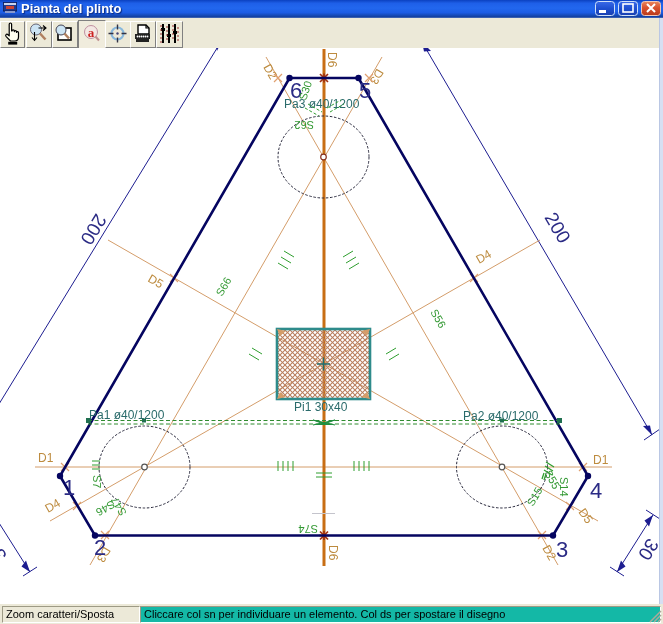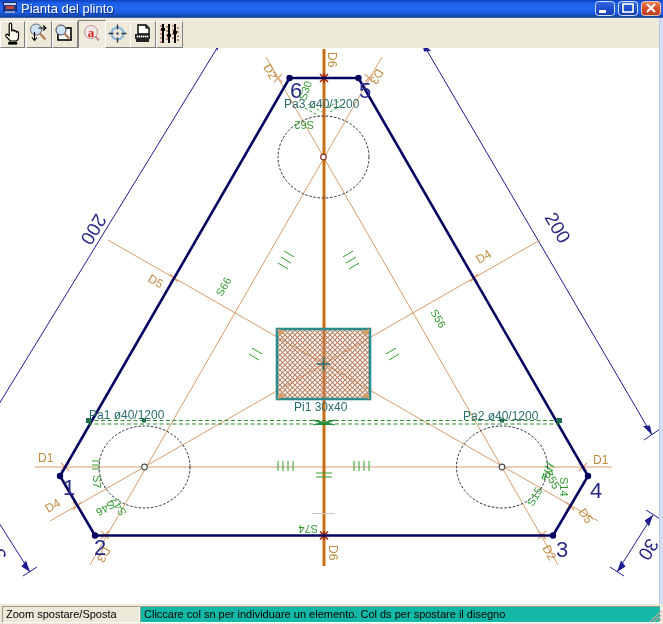--- a/index.html
+++ b/index.html
@@ -13,21 +13,21 @@
 <div class="abs" style="left:0;top:0;width:663px;height:18px;
   background:linear-gradient(180deg,#0b41c0 0%,#1e5fe8 18%,#2267ee 45%,#1c5ce5 70%,#123f9e 94%,#5f7cc0 100%);"></div>
 
 <svg class="abs" style="left:3px;top:2px" width="14" height="12" viewBox="0 0 14 12">
   <rect x="0" y="0" width="14" height="9" fill="#223a8c" stroke="#0a1a50"></rect>
   <rect x="1" y="1" width="12" height="2" fill="#c8d4f0"></rect>
   <rect x="3" y="4" width="8" height="3" fill="#cc4433"></rect>
   <rect x="2" y="9" width="10" height="2" fill="#8899cc"></rect>
 </svg>
 
-<div class="abs" style="left:21px;top:1px;color:#fff;font-size:13px;font-weight:normal;
+<div class="abs" style="left:21px;top:1px;color:#fff;font-size:13px;font-weight:bold;
   text-shadow:1px 1px 1px #0a2a80;">Pianta del plinto</div>
 
 <svg class="abs" style="left:595px;top:1px" width="20" height="15" viewBox="0 0 20 15">
   <rect x="0.5" y="0.5" width="19" height="14" rx="3" fill="url(#bg1)" stroke="#cfe0f8"></rect>
   <defs>
     <linearGradient id="bg1" x1="0" y1="0" x2="0" y2="1">
       <stop offset="0" stop-color="#3a6ae8"></stop>
         <stop offset="0.5" stop-color="#1e4fd0"></stop>
         <stop offset="1" stop-color="#1a3fb0"></stop>
     </linearGradient>
@@ -318,21 +318,21 @@
 
   <text x="0" y="0" transform="translate(533,507) rotate(-60)" font-size="11" fill="#339933">S15</text>
 </svg>
 
 <div class="abs" style="left:659px;top:18px;width:4px;height:606px;background:#d6dff2;border-left:1px solid #bac7e4;"></div>
 
 <div class="abs" style="left:0;top:604px;width:663px;height:20px;background:#ece9d8;"></div>
 
 <div class="abs" style="left:2px;top:606px;width:133px;height:15px;background:#ece9d8;
   border-top:1px solid #9d9a85;border-left:1px solid #9d9a85;border-right:1px solid #fff;border-bottom:1px solid #fff;
-  font-size:11px;color:#000;padding-left:3px;line-height:15px;">Zoom spostare/Sposta</div>
+  font-size:11px;color:#000;padding-left:3px;line-height:15px;">Zoom caratteri/Sposta</div>
 
 <div class="abs" style="left:140px;top:606px;width:516px;height:15px;background:#14b8a6;
   border-top:1px solid #9d9a85;border-left:1px solid #9d9a85;border-right:1px solid #fff;border-bottom:1px solid #fff;
   font-size:11px;color:#000;padding-left:3px;line-height:15px;">Cliccare col sn per individuare un elemento. Col ds per spostare il disegno</div>
 
 <svg class="abs" style="left:648px;top:609px" width="14" height="14" viewBox="0 0 14 14">
   <path d="M13 2 L2 13 M13 6 L6 13 M13 10 L10 13" stroke="#aca899" stroke-width="1.5"></path>
 </svg>
 
 </body></html>

